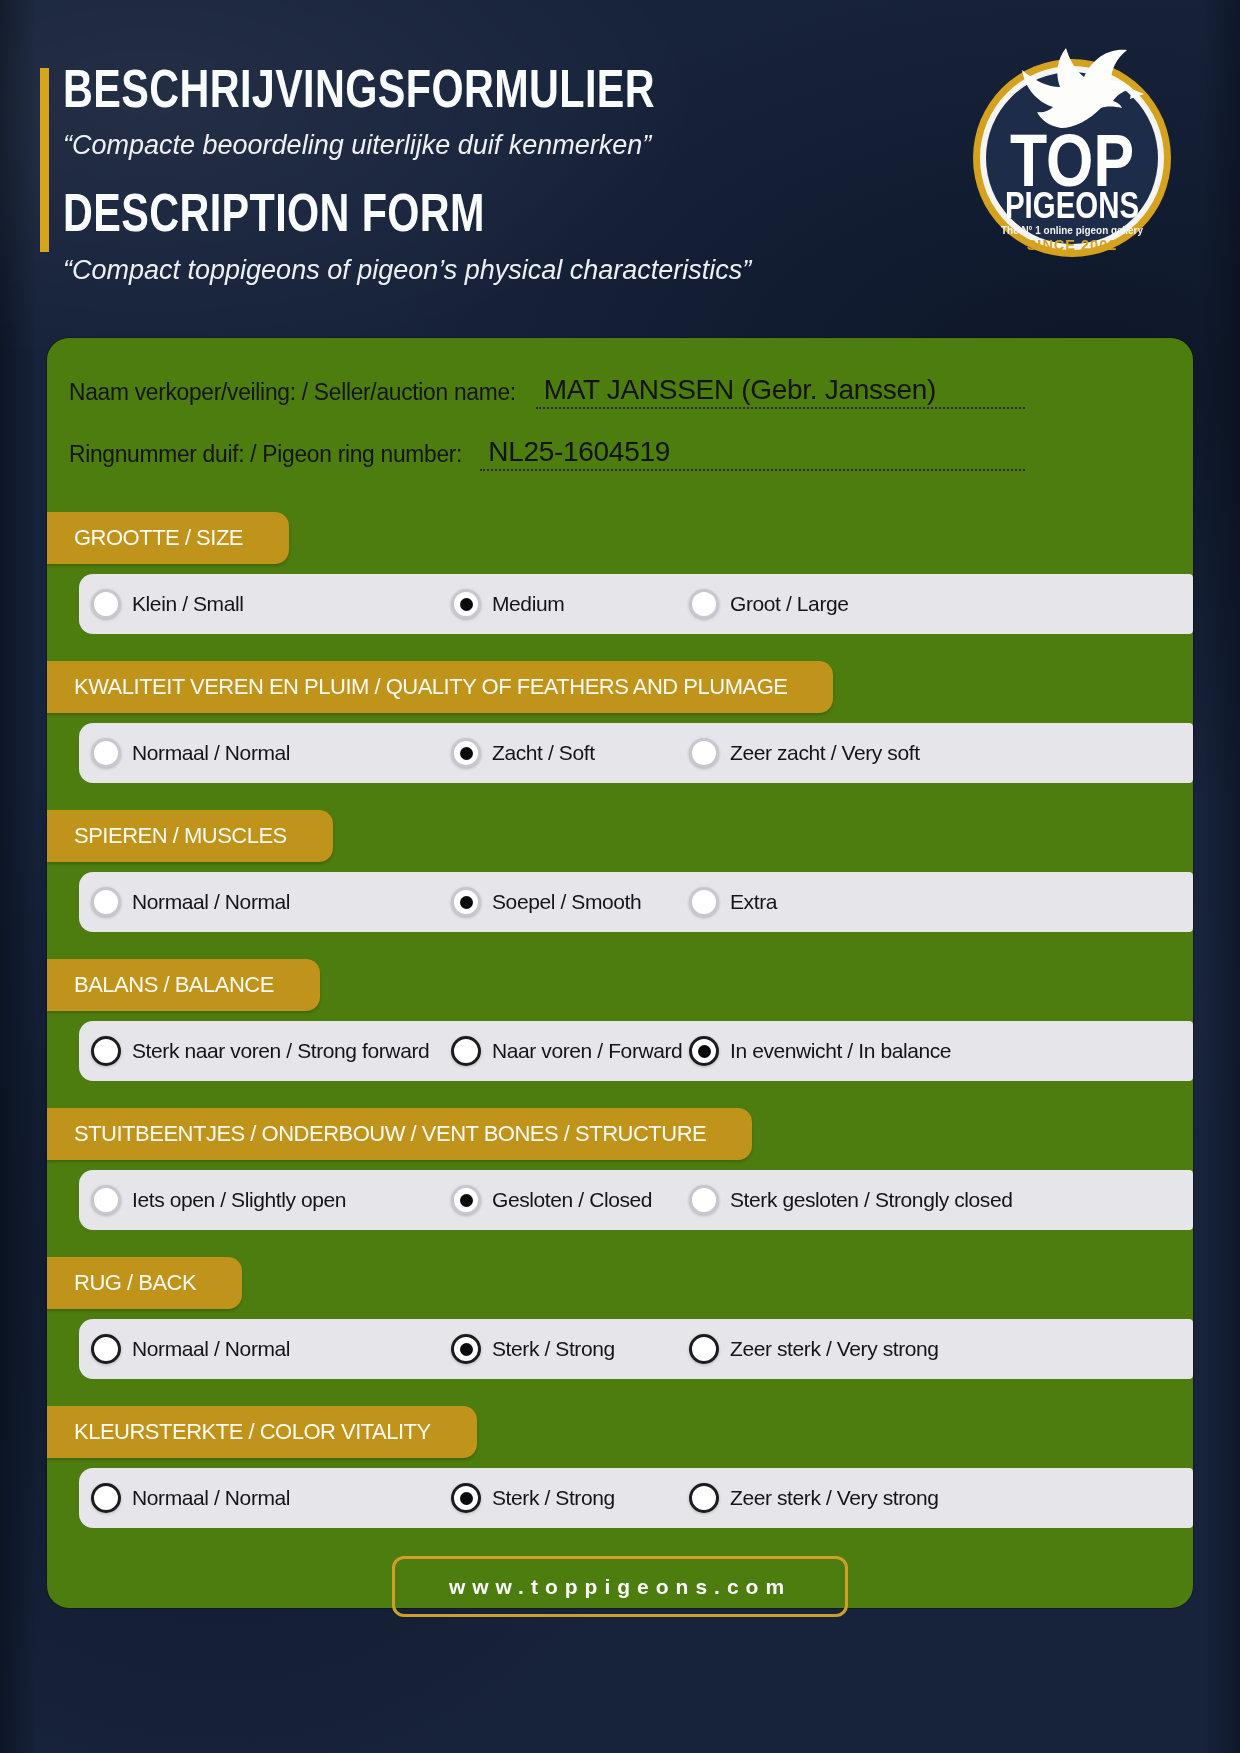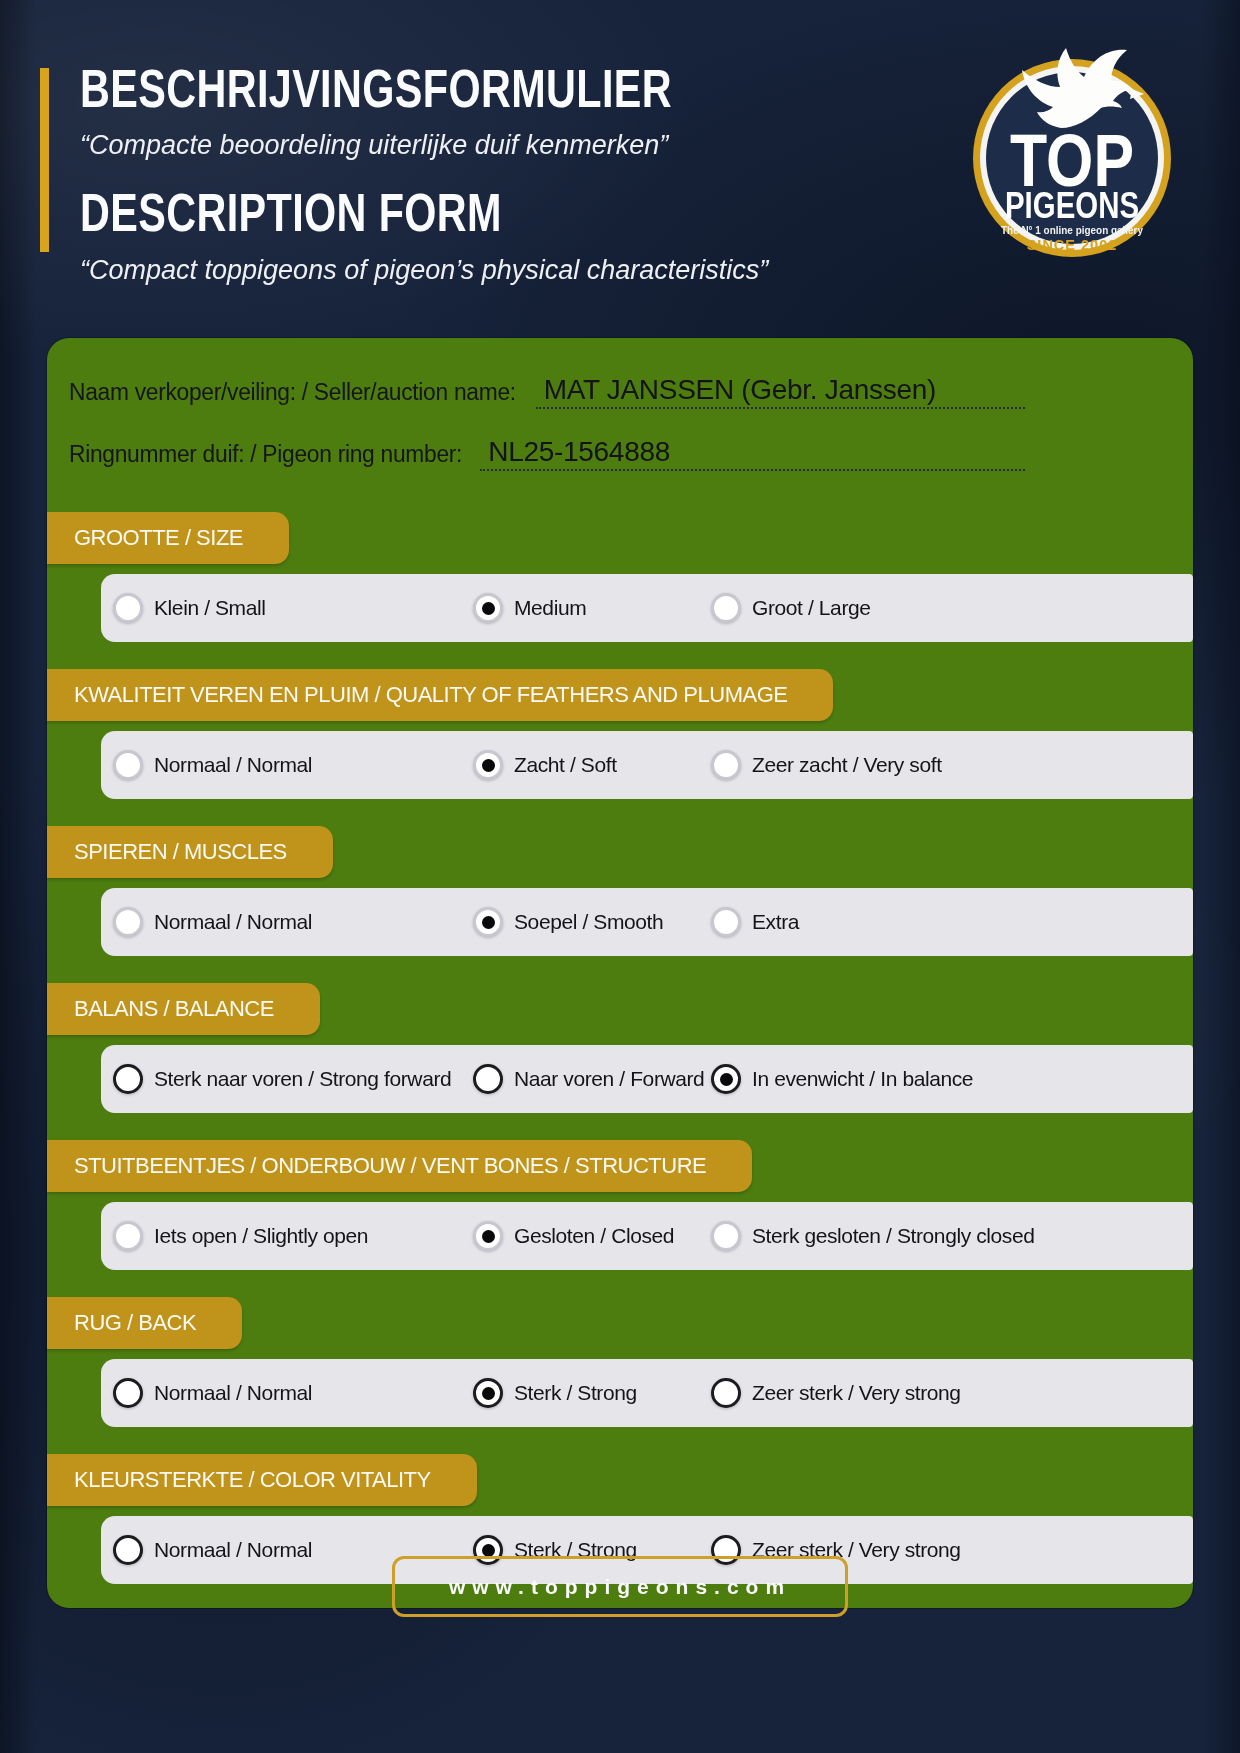--- a/index.html
+++ b/index.html
@@ -15,21 +15,21 @@
       radial-gradient(900px 420px at 12% 6%, rgba(255,255,255,0.055), transparent 62%),
       radial-gradient(1100px 650px at 88% 22%, rgba(6,12,24,0.55), transparent 65%),
       radial-gradient(850px 900px at 18% 72%, rgba(6,12,24,0.5), transparent 60%),
       radial-gradient(760px 420px at 66% 58%, rgba(255,255,255,0.045), transparent 60%),
       linear-gradient(90deg, rgba(5,10,20,0.55) 0%, transparent 3%, transparent 97%, rgba(5,10,20,0.45) 100%);
   }
 
   
   .header { position:absolute; left:40px; top:62px; width:880px; }
   .accent-bar { position:absolute; left:0; top:6px; width:9px; height:184px; background:#d8a31d; }
-  .titles { margin-left:40px; color:#fff; }
+  .titles { margin-left:23px; color:#fff; }
   .main-title {
     font-size:53px; font-weight:bold; line-height:1; letter-spacing:0.5px; color:#fafbfd;
     transform:scaleX(0.78); transform-origin:left center; white-space:nowrap;
   }
   .subtitle {
     font-size:27px; font-style:italic; color:#eef0f4; line-height:1;
     white-space:nowrap;
   }
   .subtitle.first { margin:17px 0 27px; }
   .subtitle.second { margin-top:18px; }
@@ -67,21 +67,21 @@
     width:fit-content; height:52px; background:#c0931b;
     border-radius:0 14px 14px 0;
     display:flex; align-items:center;
     padding:0 46px 0 27px; margin-bottom:10px;
     box-shadow:0 2px 3px rgba(0,0,0,0.18);
   }
   .sh-text {
     color:#fbfaf4; font-size:22px; letter-spacing:-0.5px; white-space:nowrap;
   }
   .option-row {
-    margin-left:54px; height:68px; background:#e6e5ea;
+    margin-left:32px; height:60px; background:#e6e5ea;
     border-radius:14px 4px 4px 14px;
     display:grid; grid-template-columns:360px 238px auto; align-items:center;
     padding-left:12px;
   }
   .option { display:flex; align-items:center; gap:11px; cursor:pointer; white-space:nowrap; }
   .radio {
     width:30px; height:30px; border-radius:50%; background:#fff;
     border:3px solid #c7c7cf; box-shadow:0 1px 3px rgba(0,0,0,0.22);
     position:relative; flex:none;
   }
@@ -140,21 +140,21 @@
     <div class="field f1">
       <span class="field-label">Naam verkoper/veiling: / Seller/auction name:</span>
       <span class="field-line">
         <span class="field-value">MAT JANSSEN (Gebr. Janssen)</span>
       </span>
     </div>
 
     <div class="field f2">
       <span class="field-label">Ringnummer duif: / Pigeon ring number:</span>
       <span class="field-line">
-        <span class="field-value">NL25-1564888</span>
+        <span class="field-value">NL25-1604519</span>
       </span>
     </div>
 
     <div id="sections">
   <section class="form-section">
     <div class="section-header">
       <span class="sh-text">GROOTTE / SIZE</span>
     </div>
     <div class="option-row">
   <label class="option">

